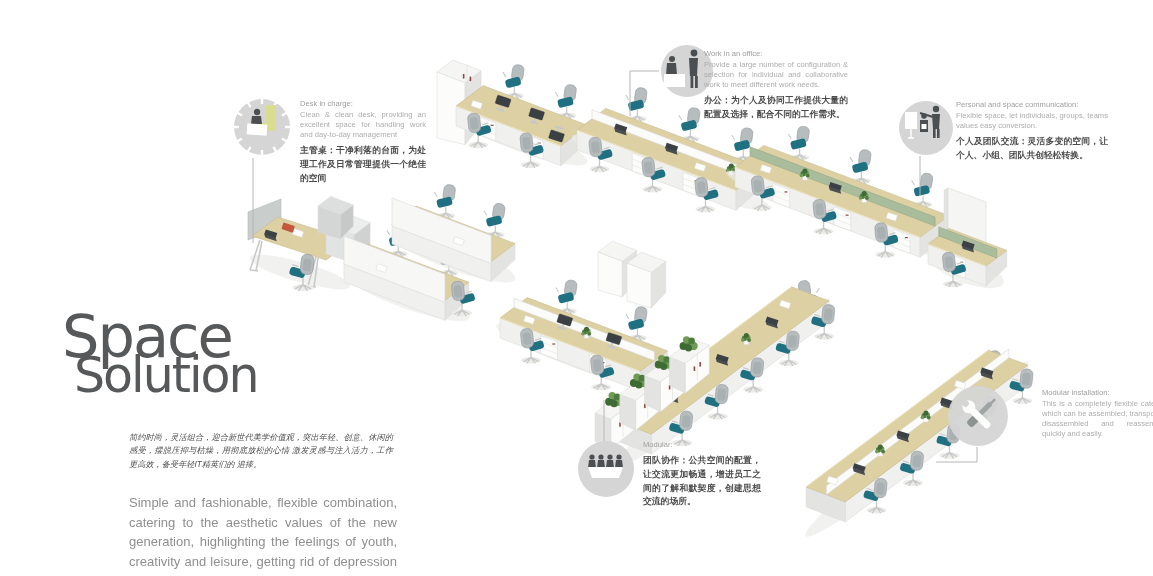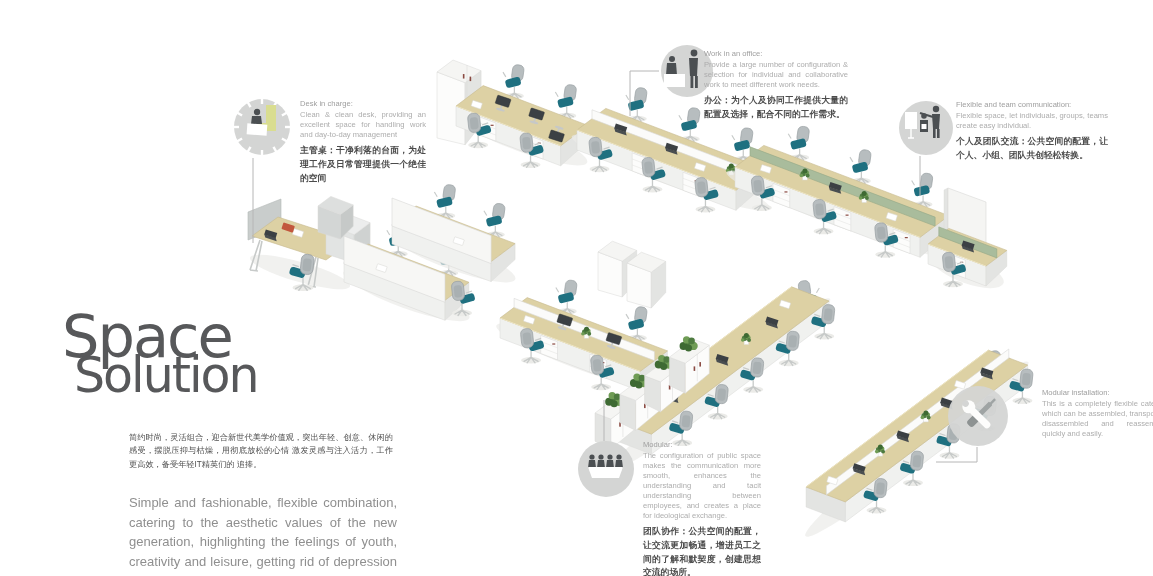--- a/index.html
+++ b/index.html
@@ -4,21 +4,21 @@
 <style>
   html,body{margin:0;padding:0;background:#e8e8e8;}
   .canvas{position:relative;width:1153px;height:576px;background:#ffffff;overflow:hidden;
           font-family:"Liberation Sans","DejaVu Sans",sans-serif;}
   #scene{position:absolute;left:0;top:0;}
   .logo{position:absolute;left:38px;top:314px;color:#57585a;letter-spacing:-2px;
         font-family:"DejaVu Sans","Liberation Sans",sans-serif;}
   .logo .t1{font-size:59px;line-height:46px;margin-left:24px;}
   .logo .t2{font-size:49px;line-height:46px;margin-left:36px;margin-top:-7px;text-align:right;}
   .intro-zh{position:absolute;left:129px;top:431px;width:264px;font-size:8.2px;line-height:1.62;
-            color:#4e4e4e;text-align:justify;}
+            color:#4e4e4e;text-align:justify;font-style:italic;}
   .intro-en{position:absolute;left:129px;top:493px;width:268px;font-size:13px;line-height:1.5;
             color:#8f8f8f;text-align:justify;}
   .callout{position:absolute;}
   .c-head{font-size:7.6px;color:#9e9e9e;line-height:1.35;margin-bottom:1px;}
   .c-en{font-size:7.6px;color:#adadad;line-height:1.32;text-align:justify;}
   .c-zh{font-size:8.8px;color:#4b4b4b;line-height:1.55;margin-top:4px;font-weight:bold;text-align:justify;}
   #callout-1{left:300px;top:99px;width:126px;}
   #callout-2{left:704px;top:49px;width:144px;}
   #callout-3{left:956px;top:100px;width:152px;}
   #callout-4{left:643px;top:440px;width:118px;}
@@ -820,26 +820,25 @@
     <div class="c-head">Work in an office:</div>
     <div class="c-en">Provide a large number of configuration &amp; selection for individual and collaborative work to meet different work needs.</div>
     <div class="c-zh">办公：为个人及协同工作提供大量的配置及选择，配合不同的工作需求。</div>
   </div>
   <div class="callout" id="callout-1">
     <div class="c-head">Desk in charge:</div>
     <div class="c-en">Clean &amp; clean desk, providing an excellent space for handling work and day-to-day management</div>
     <div class="c-zh">主管桌：干净利落的台面，为处理工作及日常管理提供一个绝佳的空间</div>
   </div>
   <div class="callout" id="callout-3">
-    <div class="c-head">Flexible and team communication:</div>
-    <div class="c-en">Flexible space, let individuals, groups, teams create easy individual.</div>
-    <div class="c-zh">个人及团队交流：公共空间的配置，让个人、小组、团队共创轻松转换。</div>
+    <div class="c-head">Personal and space communication:</div>
+    <div class="c-en">Flexible space, let individuals, groups, teams values easy conversion.</div>
+    <div class="c-zh">个人及团队交流：灵活多变的空间，让个人、小组、团队共创轻松转换。</div>
   </div>
   <div class="callout" id="callout-4">
     <div class="c-head">Modular:</div>
-    <div class="c-en">The configuration of public space makes the communication more smooth, enhances the understanding and tacit understanding between employees, and creates a place for ideological exchange.</div>
     <div class="c-zh">团队协作：公共空间的配置，让交流更加畅通，增进员工之间的了解和默契度，创建思想交流的场所。</div>
   </div>
   <div class="callout" id="callout-5">
     <div class="c-head">Modular installation:</div>
     <div class="c-en">This is a completely flexible catering, which can be assembled, transported, disassembled and reassembled quickly and easily.</div>
   </div>
 </div>
 
 </body></html>

